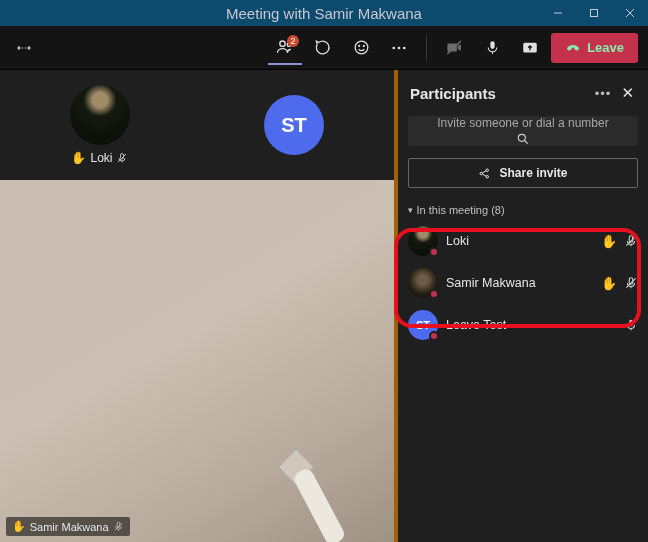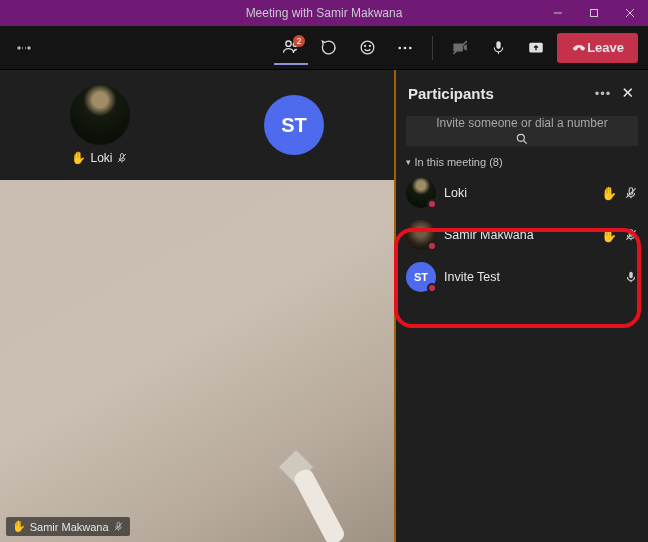--- a/index.html
+++ b/index.html
@@ -1,51 +1,51 @@
 <!DOCTYPE html>
 <html><head>
 <meta charset="utf-8">
 <style>
   * { box-sizing: border-box; margin: 0; padding: 0; font-family: "Segoe UI", Arial, sans-serif; }
   body { width: 648px; height: 542px; background: #201f1f; overflow: hidden; position: relative; }
 
   
-  .titlebar { height: 26px; background: #701a75; display: flex; align-items: center; justify-content: center; position: relative; color: #c8c8cf; font-size: 12px; }
+  .titlebar { height: 26px; background: #0c4a6e; display: flex; align-items: center; justify-content: center; position: relative; color: #c8c8cf; font-size: 15px; }
   .win-controls { position: absolute; right: 0; top: 0; height: 26px; display: flex; }
   .win-btn { width: 36px; display: flex; align-items: center; justify-content: center; color: #c8c8cf; font-size: 11px; }
 
   
   .toolbar { height: 44px; background: #141414; display: flex; align-items: center; padding: 0 10px; gap: 4px; border-bottom: 1px solid #000; }
   .tb-spacer { flex: 1; }
   .options { color: #bbb; font-size: 14px; letter-spacing: 1px; padding: 0 6px; }
   .tb-icon { width: 34px; height: 34px; display: flex; align-items: center; justify-content: center; color: #e0e0e0; position: relative; }
   .tb-icon.active { border-bottom: 2px solid #8f90d8; }
   .tb-icon.dim { color: #6c6c6c; }
   .badge { position: absolute; top: 4px; right: 3px; background: #cc4a31; color: #fff; font-size: 9px; border-radius: 50%; width: 12px; height: 12px; display: flex; align-items: center; justify-content: center; }
   .sep { width: 1px; height: 24px; background: #3a3a3a; margin: 0 6px; }
-  .leave-btn { background: #c4314b; color: #e5e5e5; border: none; border-radius: 3px; padding: 7px 14px; font-size: 13px; font-weight: 600; display: flex; align-items: center; gap: 0; }
+  .leave-btn { background: #c4314b; color: #86efac; border: none; border-radius: 3px; padding: 7px 14px; font-size: 13px; font-weight: 600; display: flex; align-items: center; gap: 6px; }
 
   
   .main { display: flex; height: calc(100% - 70px); }
   .stage { flex: 1; display: flex; flex-direction: column; background: #201f1f; position: relative; }
   .tile-strip { height: 110px; background: #201f1f; display: flex; align-items: center; justify-content: space-evenly; padding: 0 6px; gap: 6px; }
   .tile { flex: 1; height: 104px; display: flex; flex-direction: column; align-items: center; justify-content: center; color: #e6e6e6; font-size: 12px; position: relative; }
   .avatar-lg { width: 60px; height: 60px; border-radius: 50%; background: #333; background-size: cover; background-position: center; display: flex; align-items: center; justify-content: center; font-size: 20px; color: #fff; font-weight: 600; }
   .avatar-lg.st { background: #4f6bed; }
   .avatar-lg.loki { background: radial-gradient(circle at 50% 25%, #a08c66 14%, #151a10 30%, #0b1108 70%); }
   .tile .name-row { display: flex; align-items: center; gap: 4px; margin-top: 6px; font-size: 12px; }
   .mic-off-sm { color: #bbb; }
 
   .video-area { flex: 1; background: linear-gradient(150deg, #c9bdb1 0%, #cabfb2 45%, #b8ab9d 75%, #9e9284 100%); position: relative; }
   .plug { position: absolute; bottom: 62px; right: 85px; width: 26px; height: 26px; background: #d0c8bd; border: 1px solid #aaa; transform: rotate(45deg); }
   .cord { position: absolute; bottom: 0; right: 46px; width: 20px; height: 80px; background: #ece7df; border-radius: 8px; transform: rotate(-28deg); transform-origin: bottom center; }
   .speaker-label { position: absolute; bottom: 6px; left: 6px; background: rgba(0,0,0,0.55); color: #e6e6e6; font-size: 11px; padding: 3px 6px; border-radius: 2px; display: flex; align-items: center; gap: 4px; }
 
   
-  .panel { width: 254px; background: #1f1f1f; border-left: 2px solid #a16207; display: flex; flex-direction: column; }
+  .panel { width: 254px; background: #1f1f1f; border-left: 4px solid #a16207; display: flex; flex-direction: column; }
   .panel-head { display: flex; align-items: center; padding: 14px 12px 10px; color: #e6e6e6; }
   .panel-head h2 { font-size: 15px; font-weight: 700; flex: 1; }
   .panel-head .dots { color: #bbb; font-size: 13px; padding: 0 8px; letter-spacing: 1px; cursor: pointer; }
   .panel-head .close { color: #e6e6e6; font-size: 15px; cursor: pointer; padding: 0 2px; }
 
   .invite-row { margin: 4px 10px; background: #2b2b2b; height: 30px; display: flex; align-items: center; padding: 0 10px; color: #a6a6a6; font-size: 12px; border-radius: 2px; flex-direction: column; }
   .invite-row .ph { flex: 1; }
   .share-btn { margin: 8px 10px 10px; height: 30px; border: 1px solid #666; background: #1f1f1f; color: #e6e6e6; font-size: 12px; font-weight: 600; border-radius: 2px; display: flex; align-items: center; justify-content: center; gap: 8px; cursor: pointer; }
 
   .section-hdr { display: flex; align-items: center; gap: 4px; color: #c0c0c0; font-size: 11px; padding: 6px 10px 4px; }
@@ -207,20 +207,32 @@
     </div>
     <div class="invite-row">
       <span class="ph">Invite someone or dial a number</span>
       <span>
         <svg width="14" height="14" viewBox="0 0 24 24" fill="none" stroke="#cfcfcf" stroke-width="2">
             <circle cx="10" cy="10" r="6"></circle>
             <line x1="15" y1="15" x2="20" y2="20"></line>
           </svg>
       </span>
     </div>
+    <button class="share-btn">
+      <span>
+        <svg width="13" height="13" viewBox="0 0 24 24" fill="none" stroke="currentColor" stroke-width="1.8">
+            <circle cx="6" cy="12" r="2.3"></circle>
+            <circle cx="17" cy="6" r="2.3"></circle>
+            <circle cx="17" cy="18" r="2.3"></circle>
+            <line x1="8" y1="11" x2="15" y2="7"></line>
+            <line x1="8" y1="13" x2="15" y2="17"></line>
+          </svg>
+      </span>
+      <span>Share invite</span>
+    </button>
 
     <div class="section-hdr">
       <span class="caret">▾</span>
       <span>In this meeting (8)</span>
     </div>
 
     <ul class="plist">
       <li class="prow">
         <div class="pavatar loki">
             <span class="presence"></span>
@@ -258,21 +270,21 @@
               </svg>
             </span>
         </div>
       </li>
       <li class="prow">
         <div class="pavatar st">
             <span>ST</span>
             <span class="presence"></span>
           </div>
         <div class="pname">
-            <div>Invite Test</div>
+            <div>Leave Test</div>
           </div>
         <div class="pstat">
           <span>
               <svg width="14" height="14" viewBox="0 0 24 24" fill="currentColor">
                 <rect x="9" y="3" width="6" height="11" rx="3"></rect>
                 <path d="M6 12a6 6 0 0 0 12 0" fill="none" stroke="currentColor" stroke-width="2"></path>
                 <line x1="12" y1="18" x2="12" y2="21" stroke="currentColor" stroke-width="2"></line>
               </svg>
             </span>
         </div>

